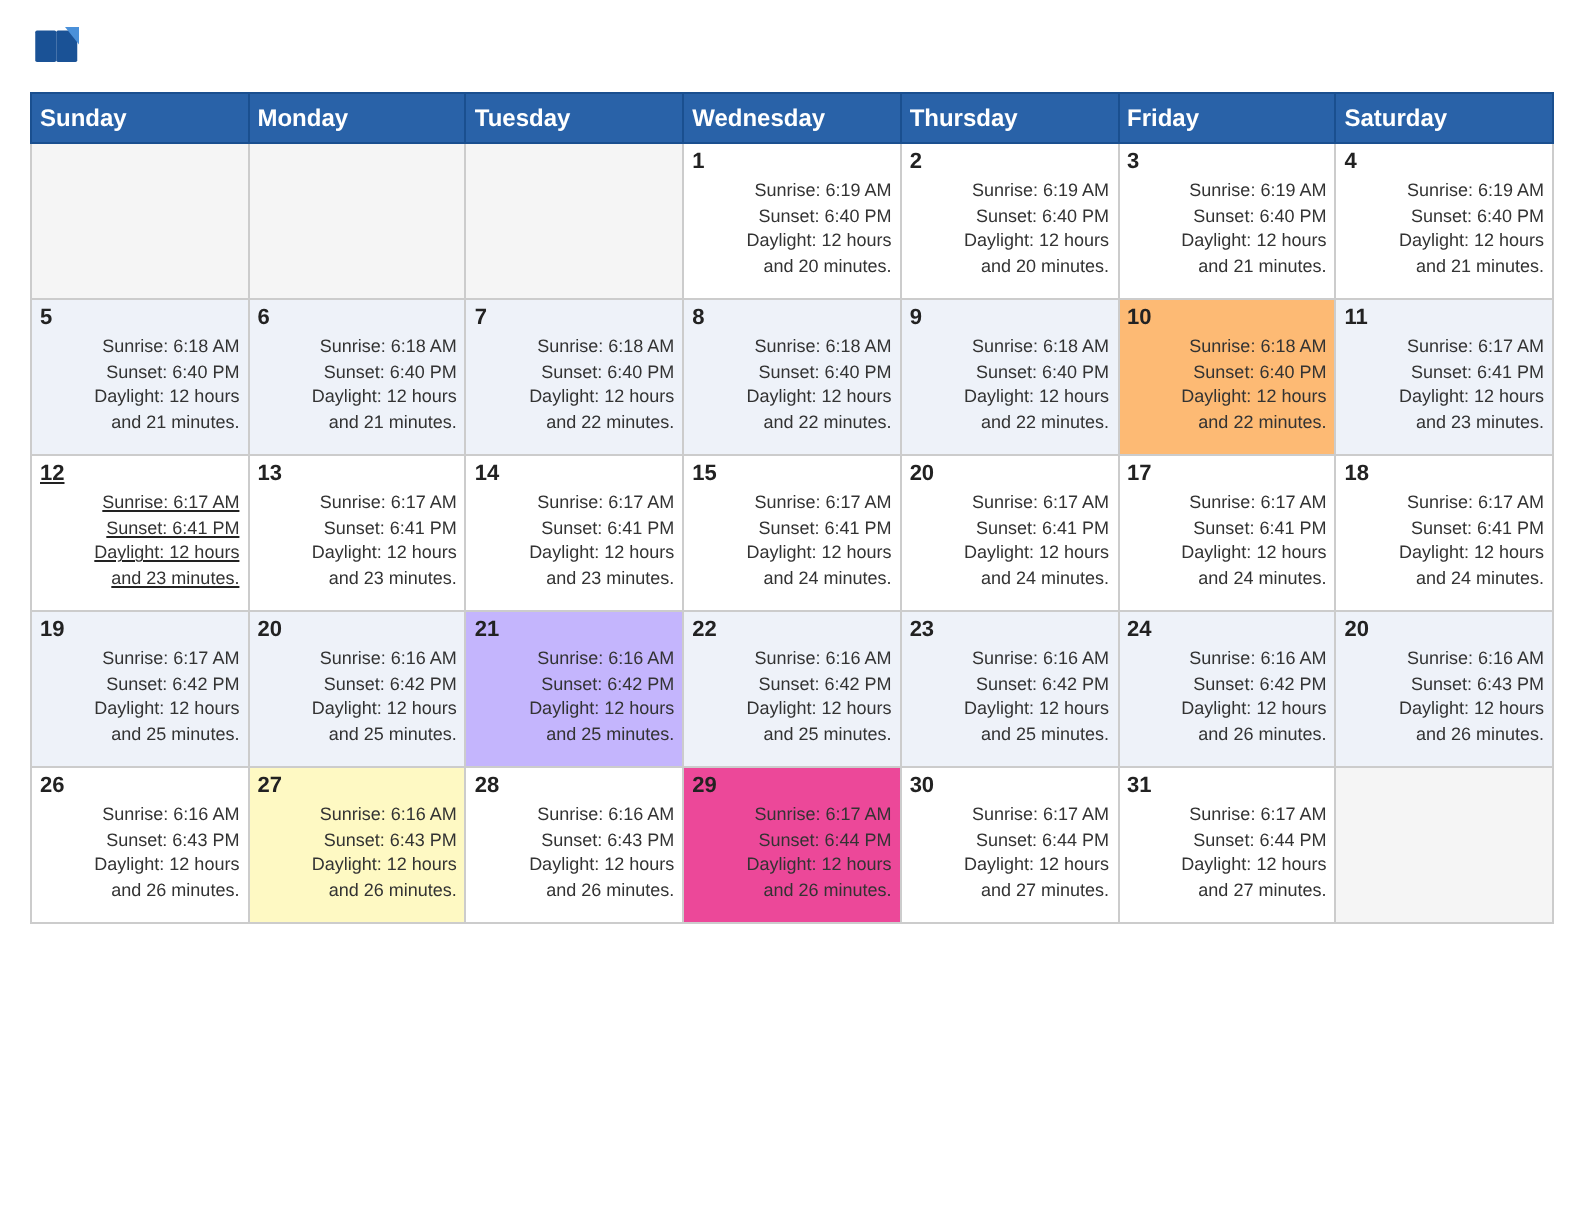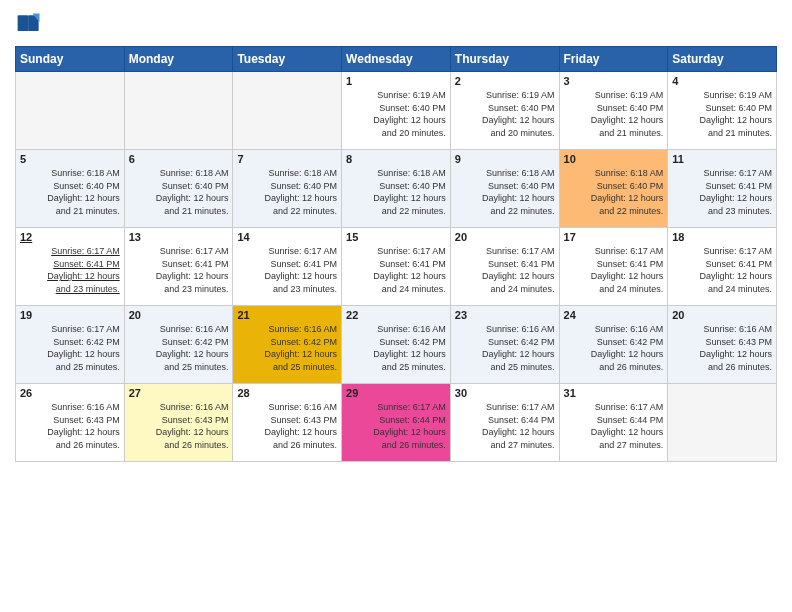--- a/index.html
+++ b/index.html
@@ -279,21 +279,21 @@
 Daylight: 12 hours
 and 25 minutes.</div>
           </td>
           <td style="background: rgb(238, 242, 249);">
             <div class="day-number">20</div>
             <div class="day-info" style="white-space: pre-line;">Sunrise: 6:16 AM
 Sunset: 6:42 PM
 Daylight: 12 hours
 and 25 minutes.</div>
           </td>
-          <td style="background: #eab308;">
+          <td style="background: #c4b5fd;">
             <div class="day-number">21</div>
             <div class="day-info" style="white-space: pre-line;">Sunrise: 6:16 AM
 Sunset: 6:42 PM
 Daylight: 12 hours
 and 25 minutes.</div>
           </td>
           <td style="background: rgb(238, 242, 249);">
             <div class="day-number">22</div>
             <div class="day-info" style="white-space: pre-line;">Sunrise: 6:16 AM
 Sunset: 6:42 PM

